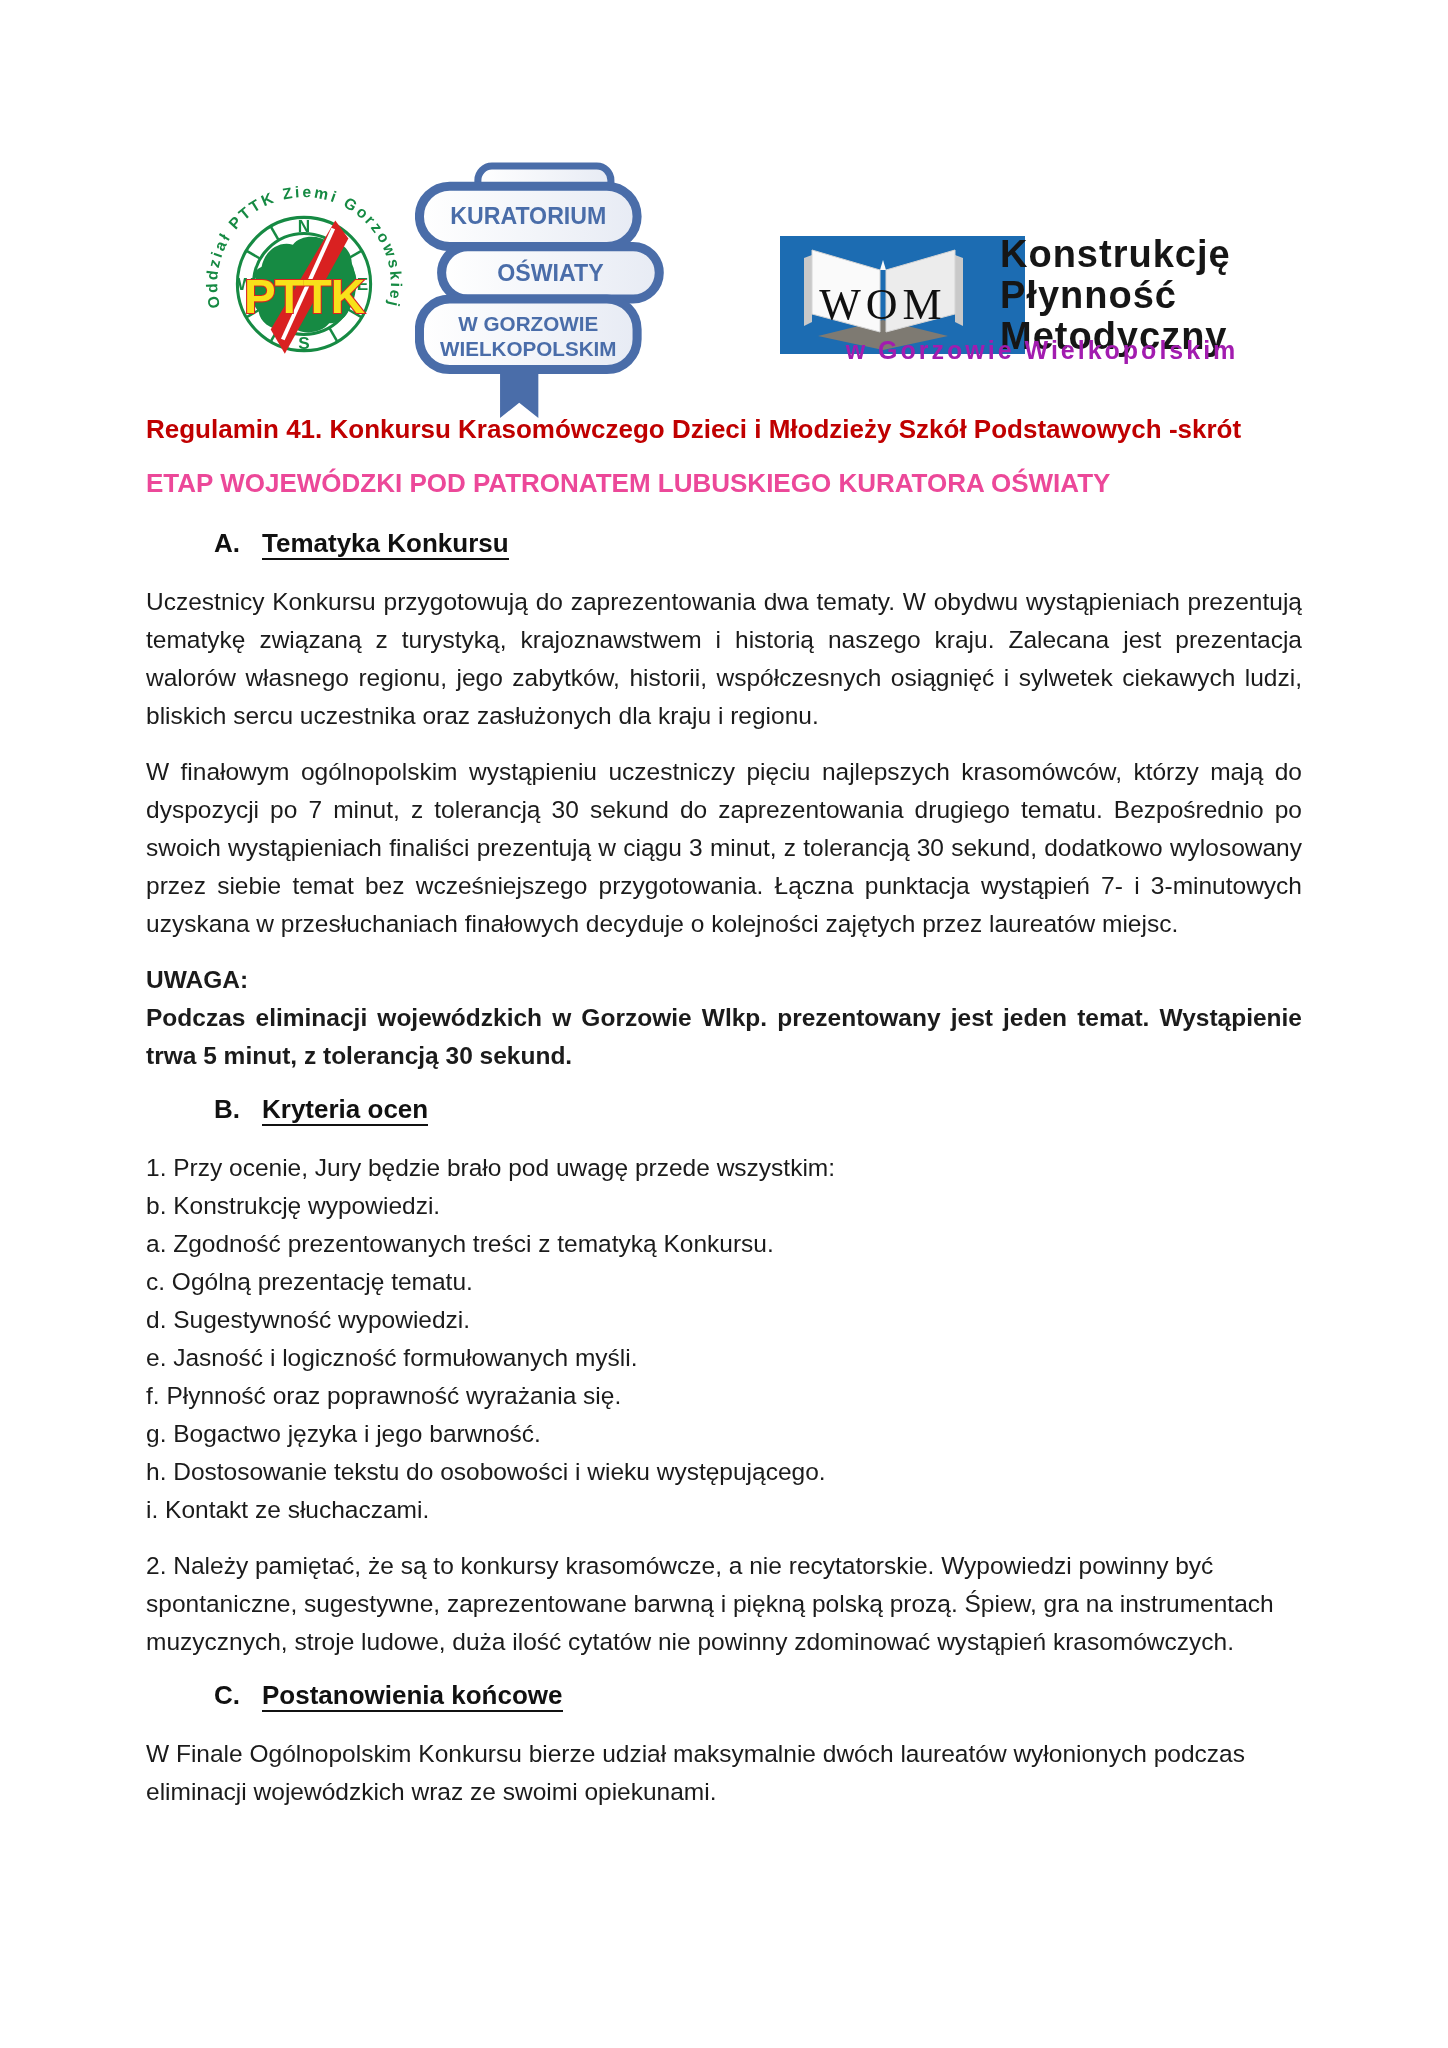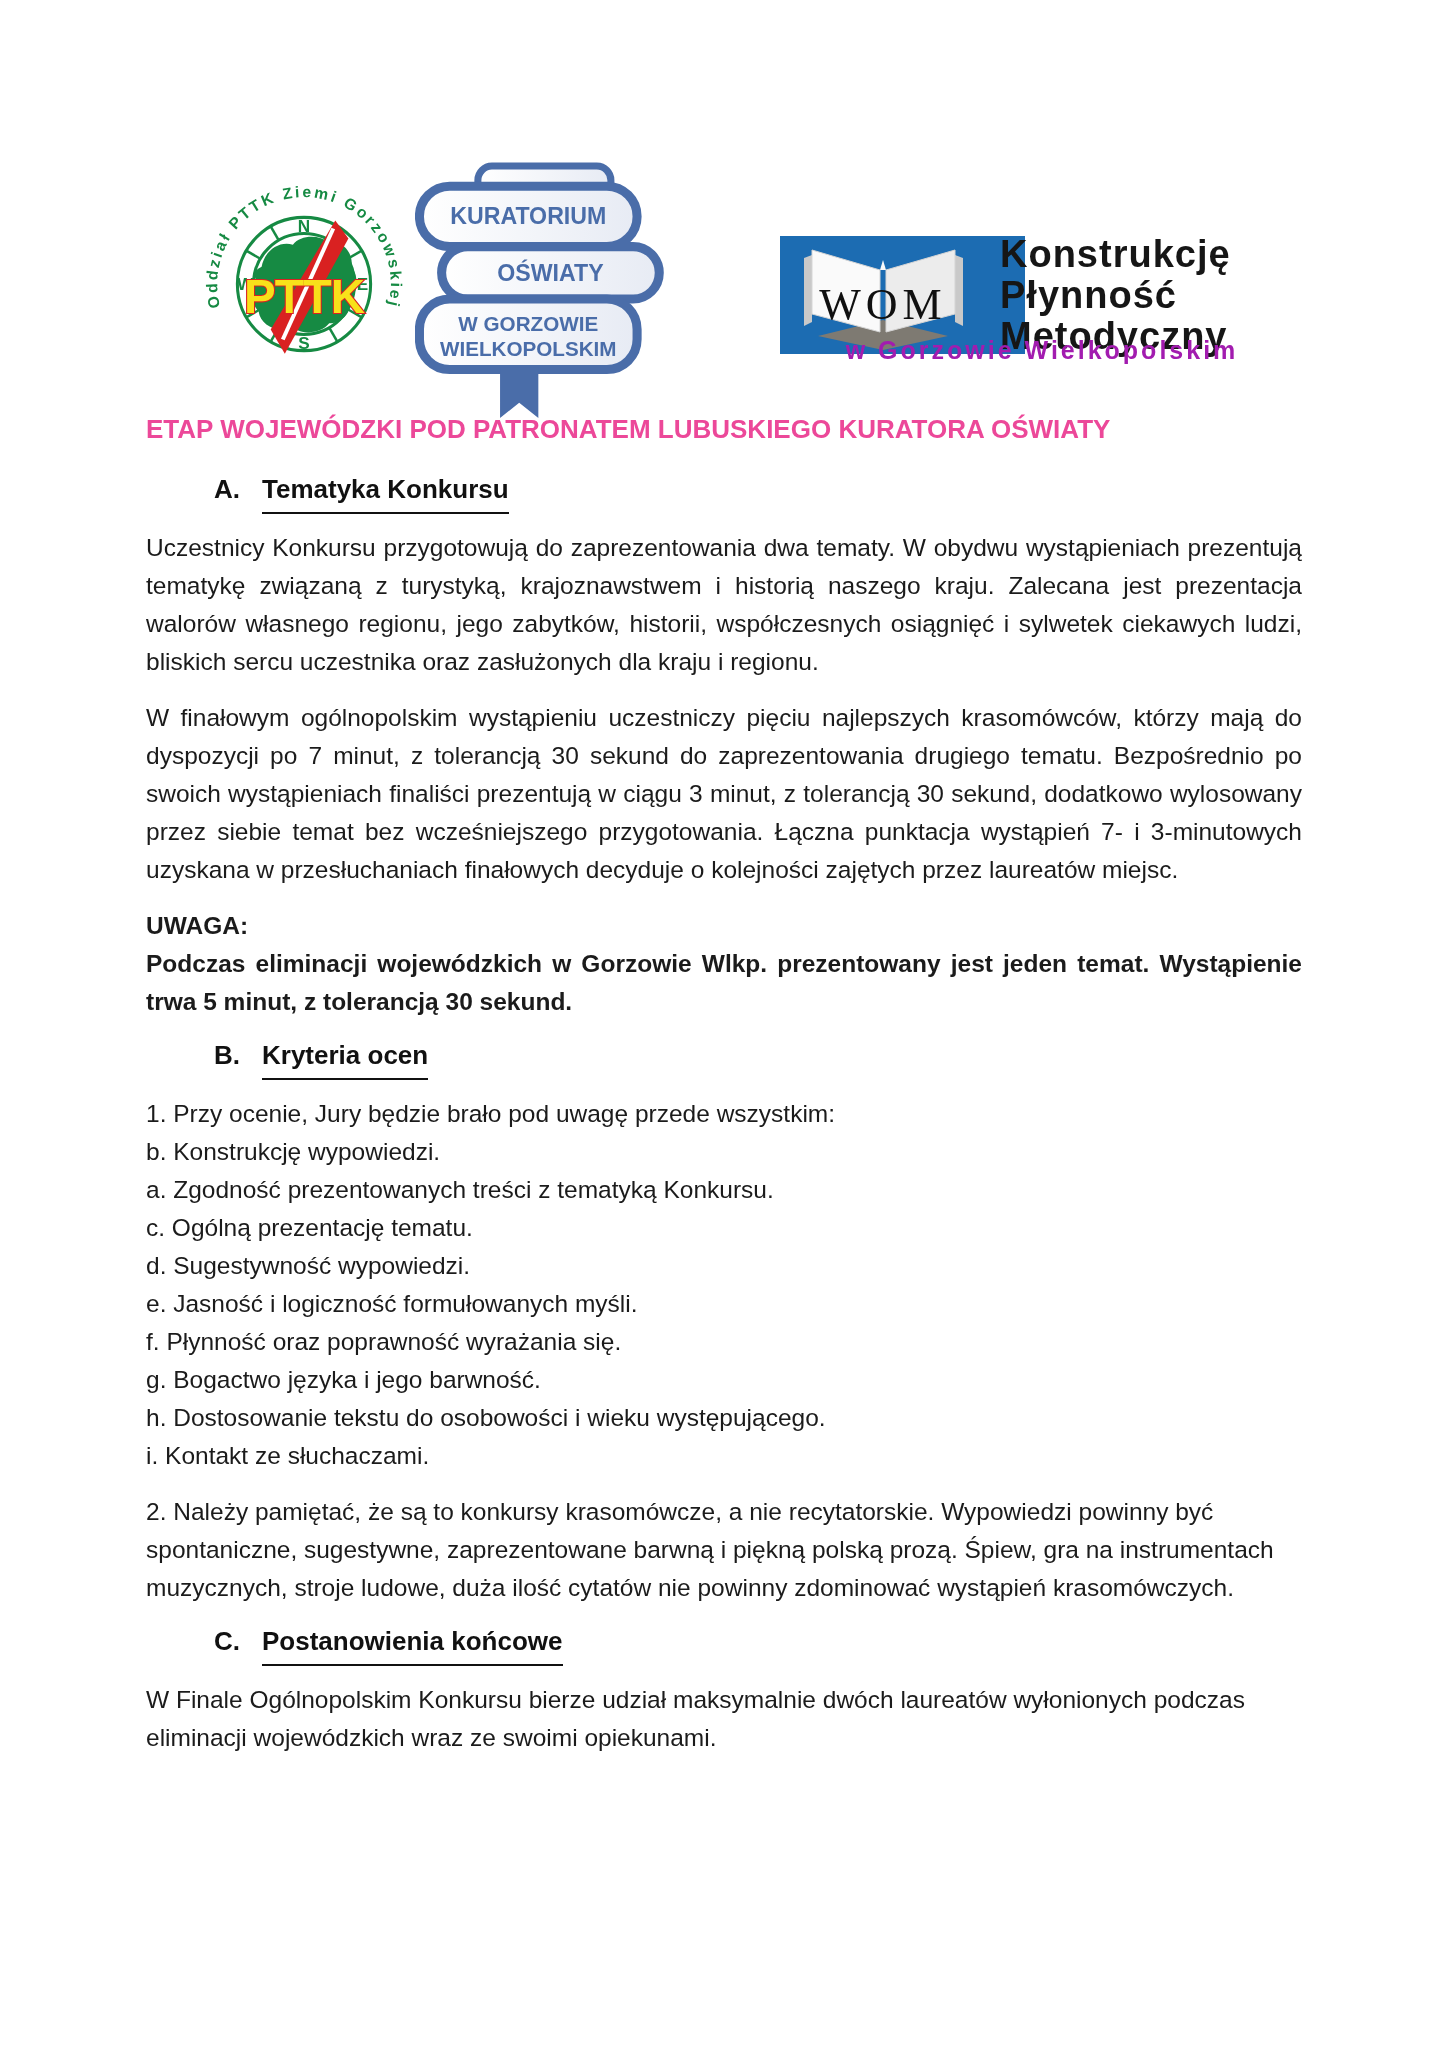--- a/index.html
+++ b/index.html
@@ -23,21 +23,21 @@
     text-align:center;white-space:nowrap;
   }
   
   .content{position:absolute;left:146px;top:413px;width:1156px;}
   .red-title{
     margin:0 0 22px 0;font-size:26px;line-height:32px;font-weight:bold;color:#c00000;
   }
   .red-sub{margin:0 0 28px 0;font-size:26px;line-height:32px;font-weight:bold;color:#ec4899;}
   .sec-head{margin:10px 0 24px 68px;font-size:26px;line-height:32px;font-weight:bold;color:#111;}
   .sec-head .letter{display:inline-block;width:48px;}
-  .sec-head .sec-title{border-bottom:2.5px solid #111;padding-bottom:8px;}
+  .sec-head .sec-title{border-bottom:2.5px solid #111;padding-bottom:0;}
   .body-text{font-size:24.5px;line-height:38px;color:#1b1b1b;}
   p.just{text-align:justify;margin:0 0 18px 0;}
   p.left{text-align:left;margin:0 0 18px 0;}
   .uwaga-label{font-weight:bold;margin:0;}
   .uwaga-text{font-weight:bold;text-align:justify;margin:0 0 18px 0;}
   .list-block{margin:0 0 18px 0;}
   .list-line{line-height:38px;}
   .c-para{margin-left:68px;}
   svg text{font-family:"Liberation Sans","DejaVu Sans",sans-serif;}
 </style>
@@ -114,20 +114,21 @@
   </div>
   <div class="wom-name">
     <div>Konstrukcję</div>
     <div>Płynność</div>
     <div>Metodyczny</div>
   </div>
   <div class="wom-sub">w Gorzowie Wielkopolskim</div>
 
   <div class="content body-text">
 
+    <h1 class="red-title">Regulamin 41. Konkursu Krasomówczego Dzieci i Młodzieży Szkół Podstawowych -skrót</h1>
     <h2 class="red-sub">ETAP WOJEWÓDZKI POD PATRONATEM LUBUSKIEGO KURATORA OŚWIATY</h2>
 
     <div class="sec-head">
       <span class="letter">A.</span><span class="sec-title">Tematyka Konkursu</span>
     </div>
 
     <p class="just">Uczestnicy Konkursu przygotowują do zaprezentowania dwa tematy. W obydwu wystąpieniach prezentują tematykę związaną z turystyką, krajoznawstwem i historią naszego kraju. Zalecana jest prezentacja walorów własnego regionu, jego zabytków, historii, współczesnych osiągnięć i sylwetek ciekawych ludzi, bliskich sercu uczestnika oraz zasłużonych dla kraju i regionu.</p>
     <p class="just">W finałowym ogólnopolskim wystąpieniu uczestniczy pięciu najlepszych krasomówców, którzy mają do dyspozycji po 7 minut, z tolerancją 30 sekund do zaprezentowania drugiego tematu. Bezpośrednio po swoich wystąpieniach finaliści prezentują w ciągu 3 minut, z tolerancją 30 sekund, dodatkowo wylosowany przez siebie temat bez wcześniejszego przygotowania. Łączna punktacja wystąpień 7- i 3-minutowych uzyskana w przesłuchaniach finałowych decyduje o kolejności zajętych przez laureatów miejsc.</p>
 
     <p class="uwaga-label">UWAGA:</p>

